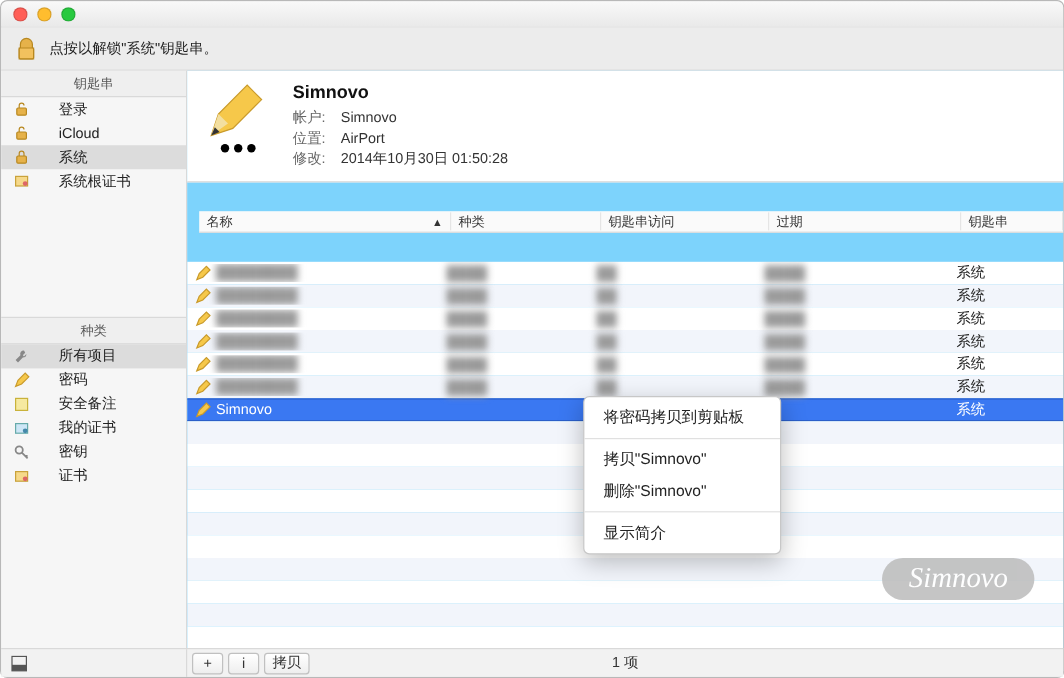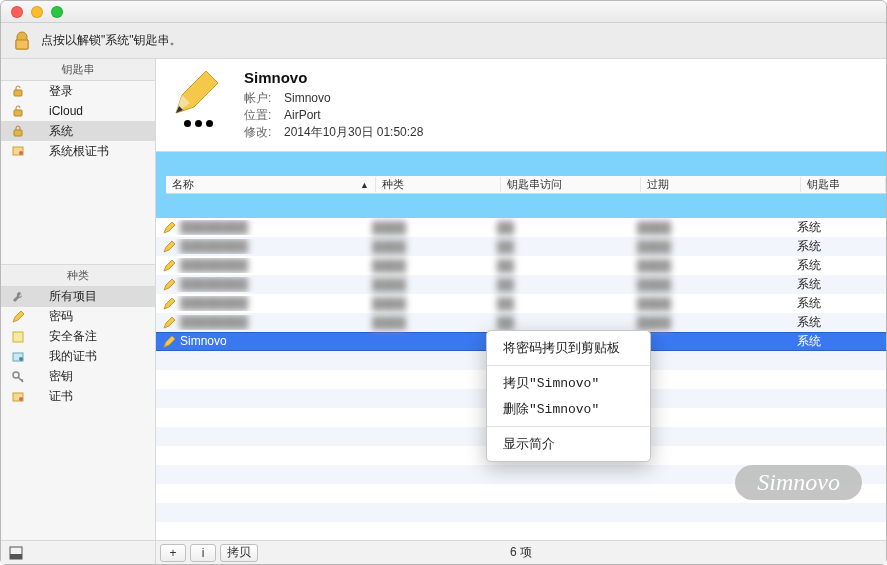--- a/index.html
+++ b/index.html
@@ -51,21 +51,21 @@
 .row { display:flex; height:19px; font-size:12px; color:#222; align-items:center; }
 .row:nth-child(even){ background:#f2f5fb; }
 .row:nth-child(odd){ background:#fff; }
 .row.sel { background:#3a78f2; color:#fff; border-top:1px solid #2b5fc9; border-bottom:1px solid #2b5fc9; }
 .cell { padding:0 6px; overflow:hidden; white-space:nowrap; }
 .blur { filter: blur(3px); color:#999; }
 .tiny-ic { width:14px; height:14px; margin-right:4px; display:inline-block; vertical-align:middle; }
 
 
 .ctx { position:absolute; left:330px; top:112px; width:165px; background:#fff; border:1px solid #c7c7c7; border-radius:5px; box-shadow:0 6px 20px rgba(0,0,0,.25); font-size:13px; padding:4px 0; z-index:10; }
-.ctx-item { padding:4px 16px; color:#222;font-family:Liberation Mono, monospace; }
+.ctx-item { padding:4px 16px; color:#222; }
 .ctx-sep { height:1px; background:#e0e0e0; margin:4px 0; }
 
 
 .wm { position:absolute; right:24px; bottom:40px; background:#bfbfbf; color:#fff; font-style:italic; font-family:cursive; font-size:24px; padding:4px 22px; border-radius:22px; opacity:.9; }
 
 
 .footer { height:24px; border-top:1px solid #d9d9d9; background:#f2f2f2; display:flex; align-items:center; font-size:12px; color:#333; }
 .footer-left { width:155px; border-right:1px solid #d9d9d9; height:100%; display:flex; align-items:center; padding-left:8px; }
 .footer-main { flex:1; display:flex; align-items:center; position:relative; }
 .fbtn { width:26px; height:18px; border:1px solid #c0c0c0; border-radius:3px; background:linear-gradient(#fff,#eee); font-size:12px; display:flex; align-items:center; justify-content:center; margin-left:4px; }
@@ -340,17 +340,17 @@
           <svg width="14" height="14" viewBox="0 0 14 14">
             <rect x="1" y="1" width="12" height="12" fill="none" stroke="#555"></rect>
             <rect x="1" y="8" width="12" height="5" fill="#555"></rect>
           </svg>
         </span>
     </div>
     <div class="footer-main">
       <div class="fbtn">+</div>
       <div class="fbtn">i</div>
       <div class="fbtn copybtn">拷贝</div>
-      <div class="fcount">6 项</div>
+      <div class="fcount">1 项</div>
     </div>
   </div>
 
 </div>
 
 </body></html>

